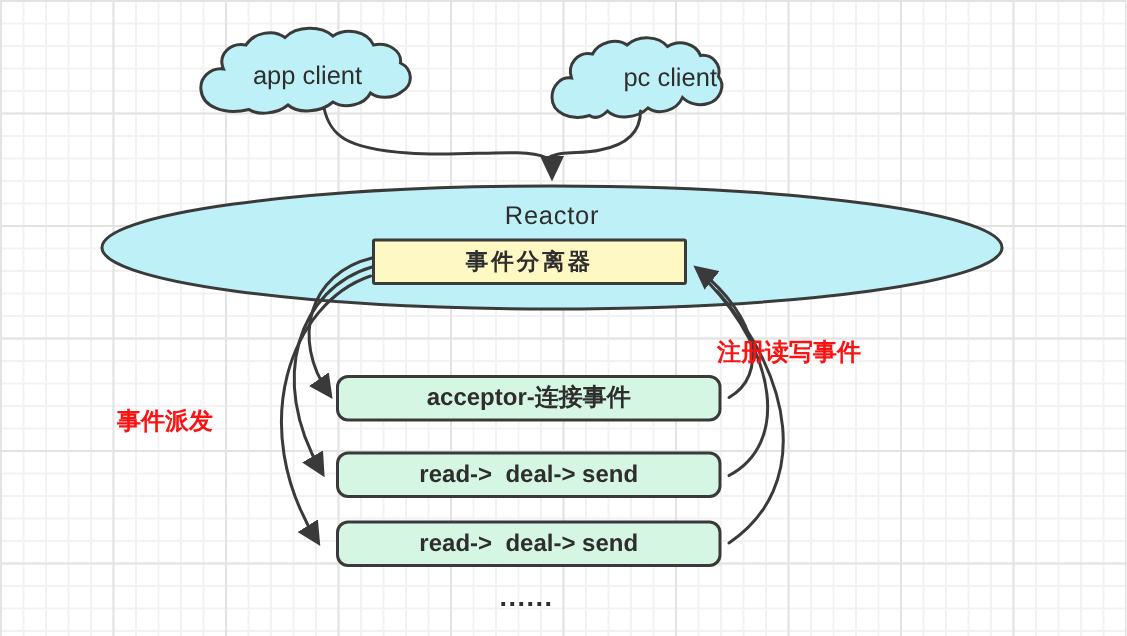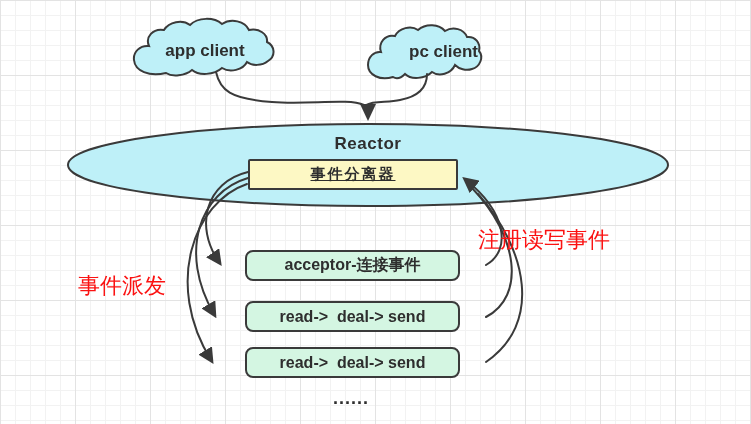--- a/index.html
+++ b/index.html
@@ -16,37 +16,37 @@
       linear-gradient(90deg,#e3e3e3 1px, transparent 1px),
       linear-gradient(#f2f2f2 1px, transparent 1px),
       linear-gradient(90deg,#f2f2f2 1px, transparent 1px);
     background-size:75px 75px,75px 75px,15px 15px,15px 15px;
   }
   svg.shapes{position:absolute;left:0;top:0;}
   svg.shapes path.line{fill:none;stroke:var(--stroke);stroke-width:2;stroke-linecap:round;}
   svg.shapes .filled{stroke:var(--stroke);stroke-width:2;}
   svg.shapes .cyanfill{fill:var(--cyan);}
   #arw path{fill:var(--stroke);stroke:none;}
-  .lbl{position:absolute;color:var(--text);font-weight:bold;text-align:center;}
+  .lbl{position:absolute;color:var(--text);font-weight:normal;text-align:center;}
   .cloud-label{font-size:17px;}
   .reactor-label{font-size:17px;letter-spacing:.5px;}
   .node{
     position:absolute;display:flex;align-items:center;justify-content:center;
     border:2px solid var(--stroke);font-weight:bold;color:var(--text);
   }
   .demux{
     left:248px;top:159px;width:210px;height:31px;
-    background:var(--yellow);border-radius:2px;font-size:15px;letter-spacing:2px;text-decoration:underline;
+    background:var(--yellow);border-radius:2px;font-size:15px;letter-spacing:2px;
   }
   .handler{
-    left:245px;width:215px;height:31px;background:var(--green);
+    left:224px;width:257px;height:31px;background:var(--green);
     border-radius:8px;font-size:16px;white-space:pre;
   }
   .handler.h1{top:250px;} .handler.h2{top:301px;} .handler.h3{top:347px;}
-  .annotation{position:absolute;color:var(--red);font-weight:normal;font-size:22px;white-space:nowrap;}
+  .annotation{position:absolute;color:var(--red);font-weight:bold;font-size:16px;white-space:nowrap;}
   .ann-dispatch{left:78px;top:271px;}
   .ann-register{left:478px;top:225px;}
   .ellipsis{position:absolute;left:320px;top:388px;width:62px;text-align:center;
     color:var(--text);font-weight:bold;font-size:18px;letter-spacing:1px;}
 </style>
 </head>
 <body>
 
 <div class="canvas">
 

